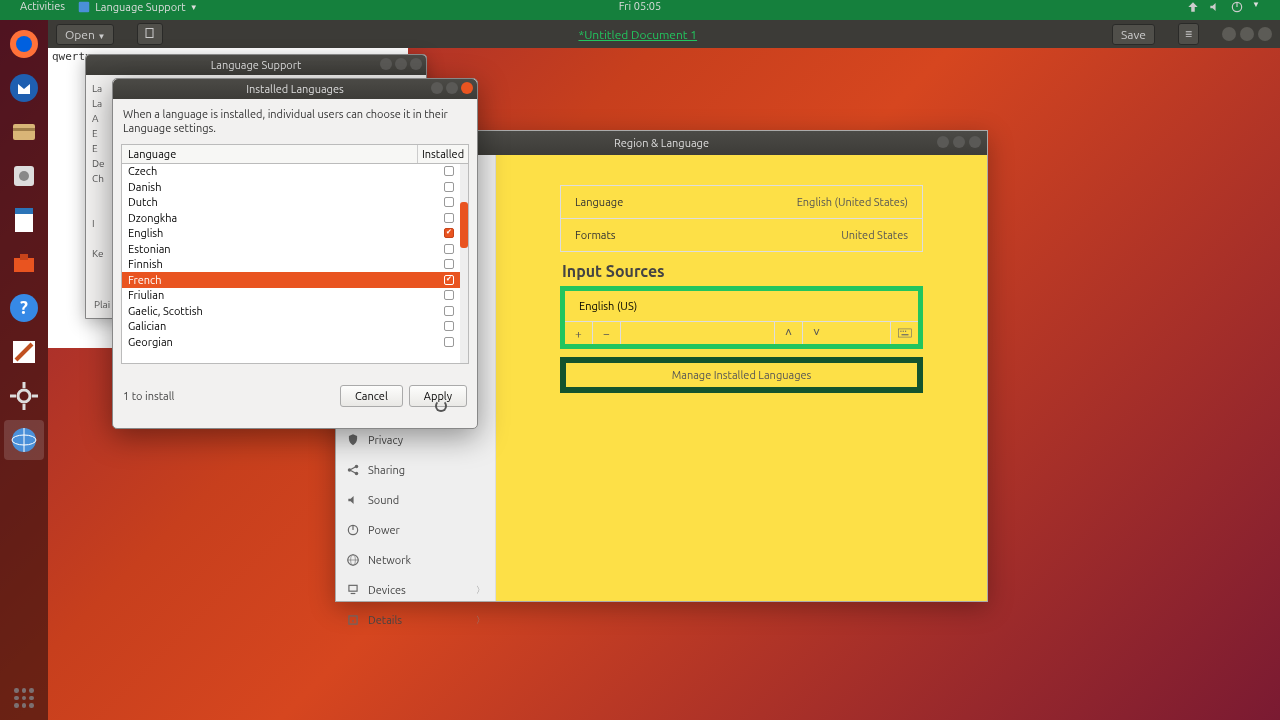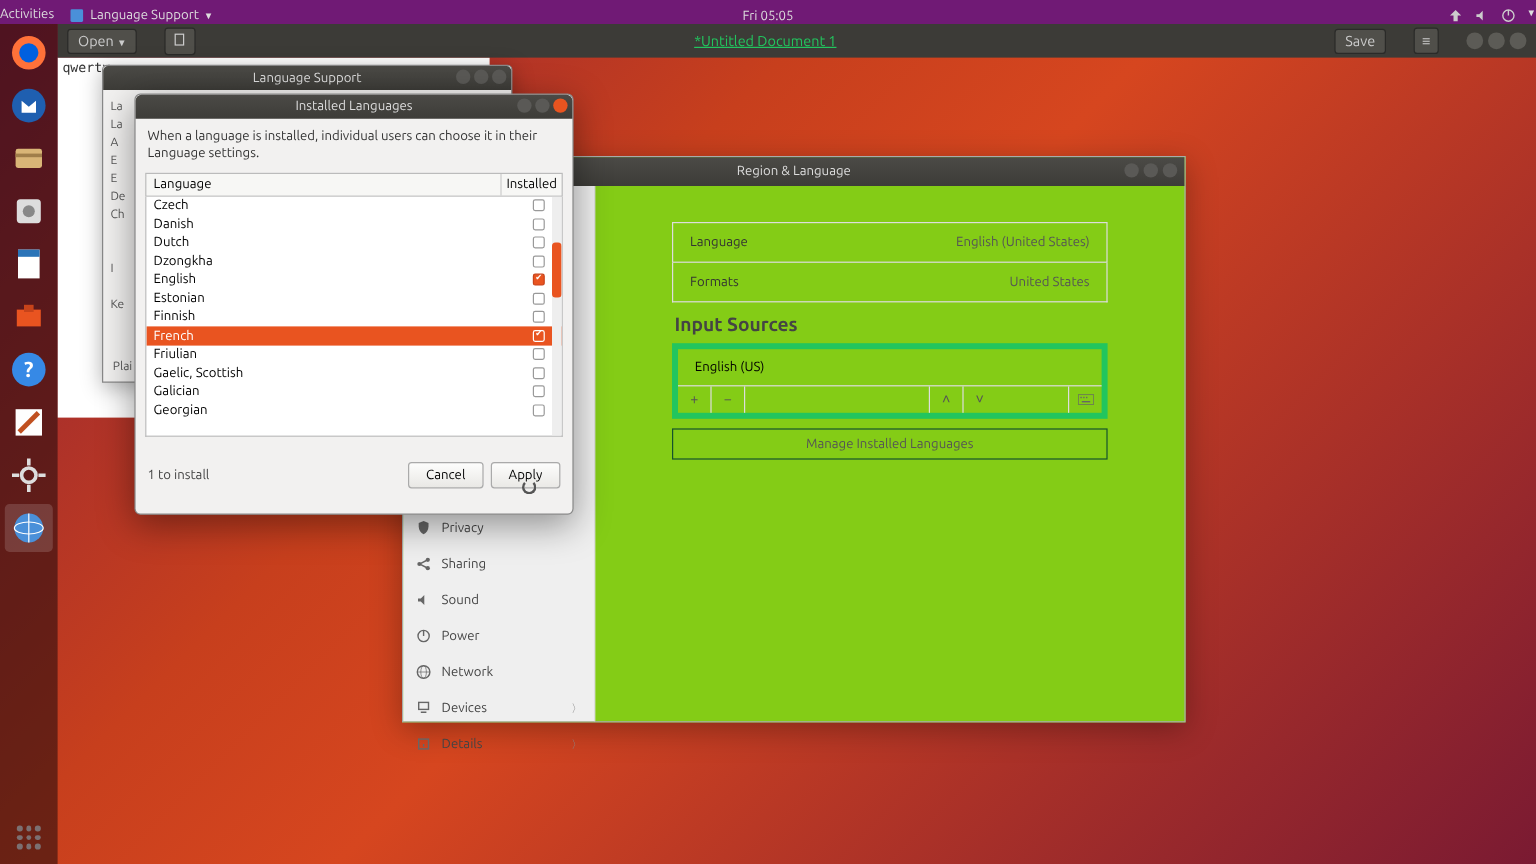--- a/index.html
+++ b/index.html
@@ -1,20 +1,20 @@
 <!DOCTYPE html>
 <html><head>
 <meta charset="utf-8">
 <style>
 * { box-sizing: border-box; margin: 0; padding: 0; font-family: Ubuntu, "Segoe UI", sans-serif; }
 html, body { width: 1280px; height: 720px; overflow: hidden; }
 body { background: linear-gradient(135deg, #8a1f3a 0%, #c73f1d 35%, #d6461f 50%, #7a1a32 100%); position: relative; }
 
 
-.top-bar { height: 20px; background: #701a75; color: #ddd; display: flex; align-items: flex-end; font-size: 11px; padding: 0 0; position: relative; z-index: 100; }
+.top-bar { height: 20px; background: #15803d; color: #ddd; display: flex; align-items: flex-start; font-size: 11px; padding: 0 20px; position: relative; z-index: 100; }
 .top-bar .tb-left { display: flex; gap: 12px; }
 .top-bar .tb-center { position: absolute; left: 50%; transform: translateX(-50%); }
 .top-bar .tb-right { margin-left: auto; display: flex; gap: 8px; }
 .tb-icon { width: 14px; height: 14px; fill: #ccc; }
 
 
 .dock { position: absolute; left: 0; top: 20px; bottom: 0; width: 48px; background: rgba(30,10,12,0.55); display: flex; flex-direction: column; align-items: center; padding-top: 4px; gap: 4px; z-index: 50; }
 .dock-item { width: 40px; height: 40px; border-radius: 4px; display: flex; align-items: center; justify-content: center; }
 .dock-item svg { width: 32px; height: 32px; }
 .app-grid { position: absolute; bottom: 10px; left: 0; width: 48px; display: flex; justify-content: center; }
@@ -60,41 +60,41 @@
 .il-row.selected .cb { border-color: #fff; }
 .il-scrollbar { position: absolute; right: 0; top: 0; bottom: 0; width: 8px; background: #eee; }
 .il-thumb { position: absolute; right: 0; top: 38px; width: 8px; height: 46px; background: #e95420; border-radius: 3px; }
 .il-footer { display: flex; align-items: center; padding: 21px 10px; font-size: 11px; }
 .il-footer .status { flex: 1; color: #444; }
 .il-btn { padding: 4px 14px; margin-left: 6px; border: 1px solid #aaa; border-radius: 3px; background: linear-gradient(#fdfdfc,#e9e8e5); font-size: 11px; }
 .il-btn.apply { background: linear-gradient(#fdfdfc,#eae9e6); }
 .cursor-spin { position: absolute; width: 12px; height: 12px; border: 2px solid #555; border-top-color: transparent; border-radius: 50%; right: 30px; bottom: 16px; }
 
 
-.rl-window { position: absolute; left: 335px; top: 130px; width: 653px; height: 472px; background: #84cc16; border: 1px solid #aaa; box-shadow: 0 6px 24px rgba(0,0,0,0.3); z-index: 25; display: flex; }
+.rl-window { position: absolute; left: 335px; top: 130px; width: 653px; height: 472px; background: #fde047; border: 1px solid #aaa; box-shadow: 0 6px 24px rgba(0,0,0,0.3); z-index: 25; display: flex; }
 .rl-title { position: absolute; top: 0; left: 0; right: 0; height: 24px; background: linear-gradient(#4b4a46,#3d3c38); text-align: center; color: #ddd; font-size: 11px; line-height: 24px; }
 .rl-title .win-controls { position: absolute; right: 6px; top: 5px; display: flex; gap: 4px; }
 .rl-title .wc2 { width: 12px; height: 12px; border-radius: 50%; background: #5a5956; display: inline-block; }
 .rl-sidebar { width: 160px; background: #efefef; margin-top: 24px; border-right: 1px solid #ddd; }
 .rl-side-item { display: flex; align-items: center; gap: 8px; padding: 8px 10px; font-size: 11px; color: #444; }
 .rl-side-item svg { width: 14px; height: 14px; fill: #666; }
 .rl-chev { margin-left: auto; font-size: 9px; color: #888; }
 .rl-main { flex: 1; margin-top: 24px; padding: 30px 64px; }
 .rl-row { display: flex; border: 1px solid #ddd; padding: 10px 14px; font-size: 11px; margin-bottom: 0; }
 .rl-row + .rl-row { border-top: none; }
 .rl-row .key { flex: 1; color: #333; }
 .rl-row .val { color: #555; }
 .rl-section-label { font-size: 16px; font-weight: bold; color: #444; margin: 10px 0 6px 2px; }
 .rl-input-box { border: 5px solid #22c55e; }
 .rl-input-entry { padding: 9px 14px; font-size: 11px; }
 .rl-input-tools { display: flex; border-top: 1px solid #ddd; }
 .tool-btn { width: 28px; height: 22px; border-right: 1px solid #ddd; display: flex; align-items: center; justify-content: center; font-size: 12px; color: #555; }
 .tool-spacer { flex: 1; }
 .tool-right { border-left: 1px solid #ddd; border-right: none; }
-.rl-manage { border: 1px solid #14532d; text-align: center; padding: 6px; font-size: 11px; margin-top: 8px; color: #555; }
+.rl-manage { border: 6px solid #14532d; text-align: center; padding: 6px; font-size: 11px; margin-top: 8px; color: #555; }
 
 </style>
 </head>
 <body>
 
 <div class="top-bar">
   <div class="tb-left">
     <span>Activities</span>
     <span style="display:flex;align-items:center;gap:4px">
       <svg class="tb-icon" viewBox="0 0 24 24">

